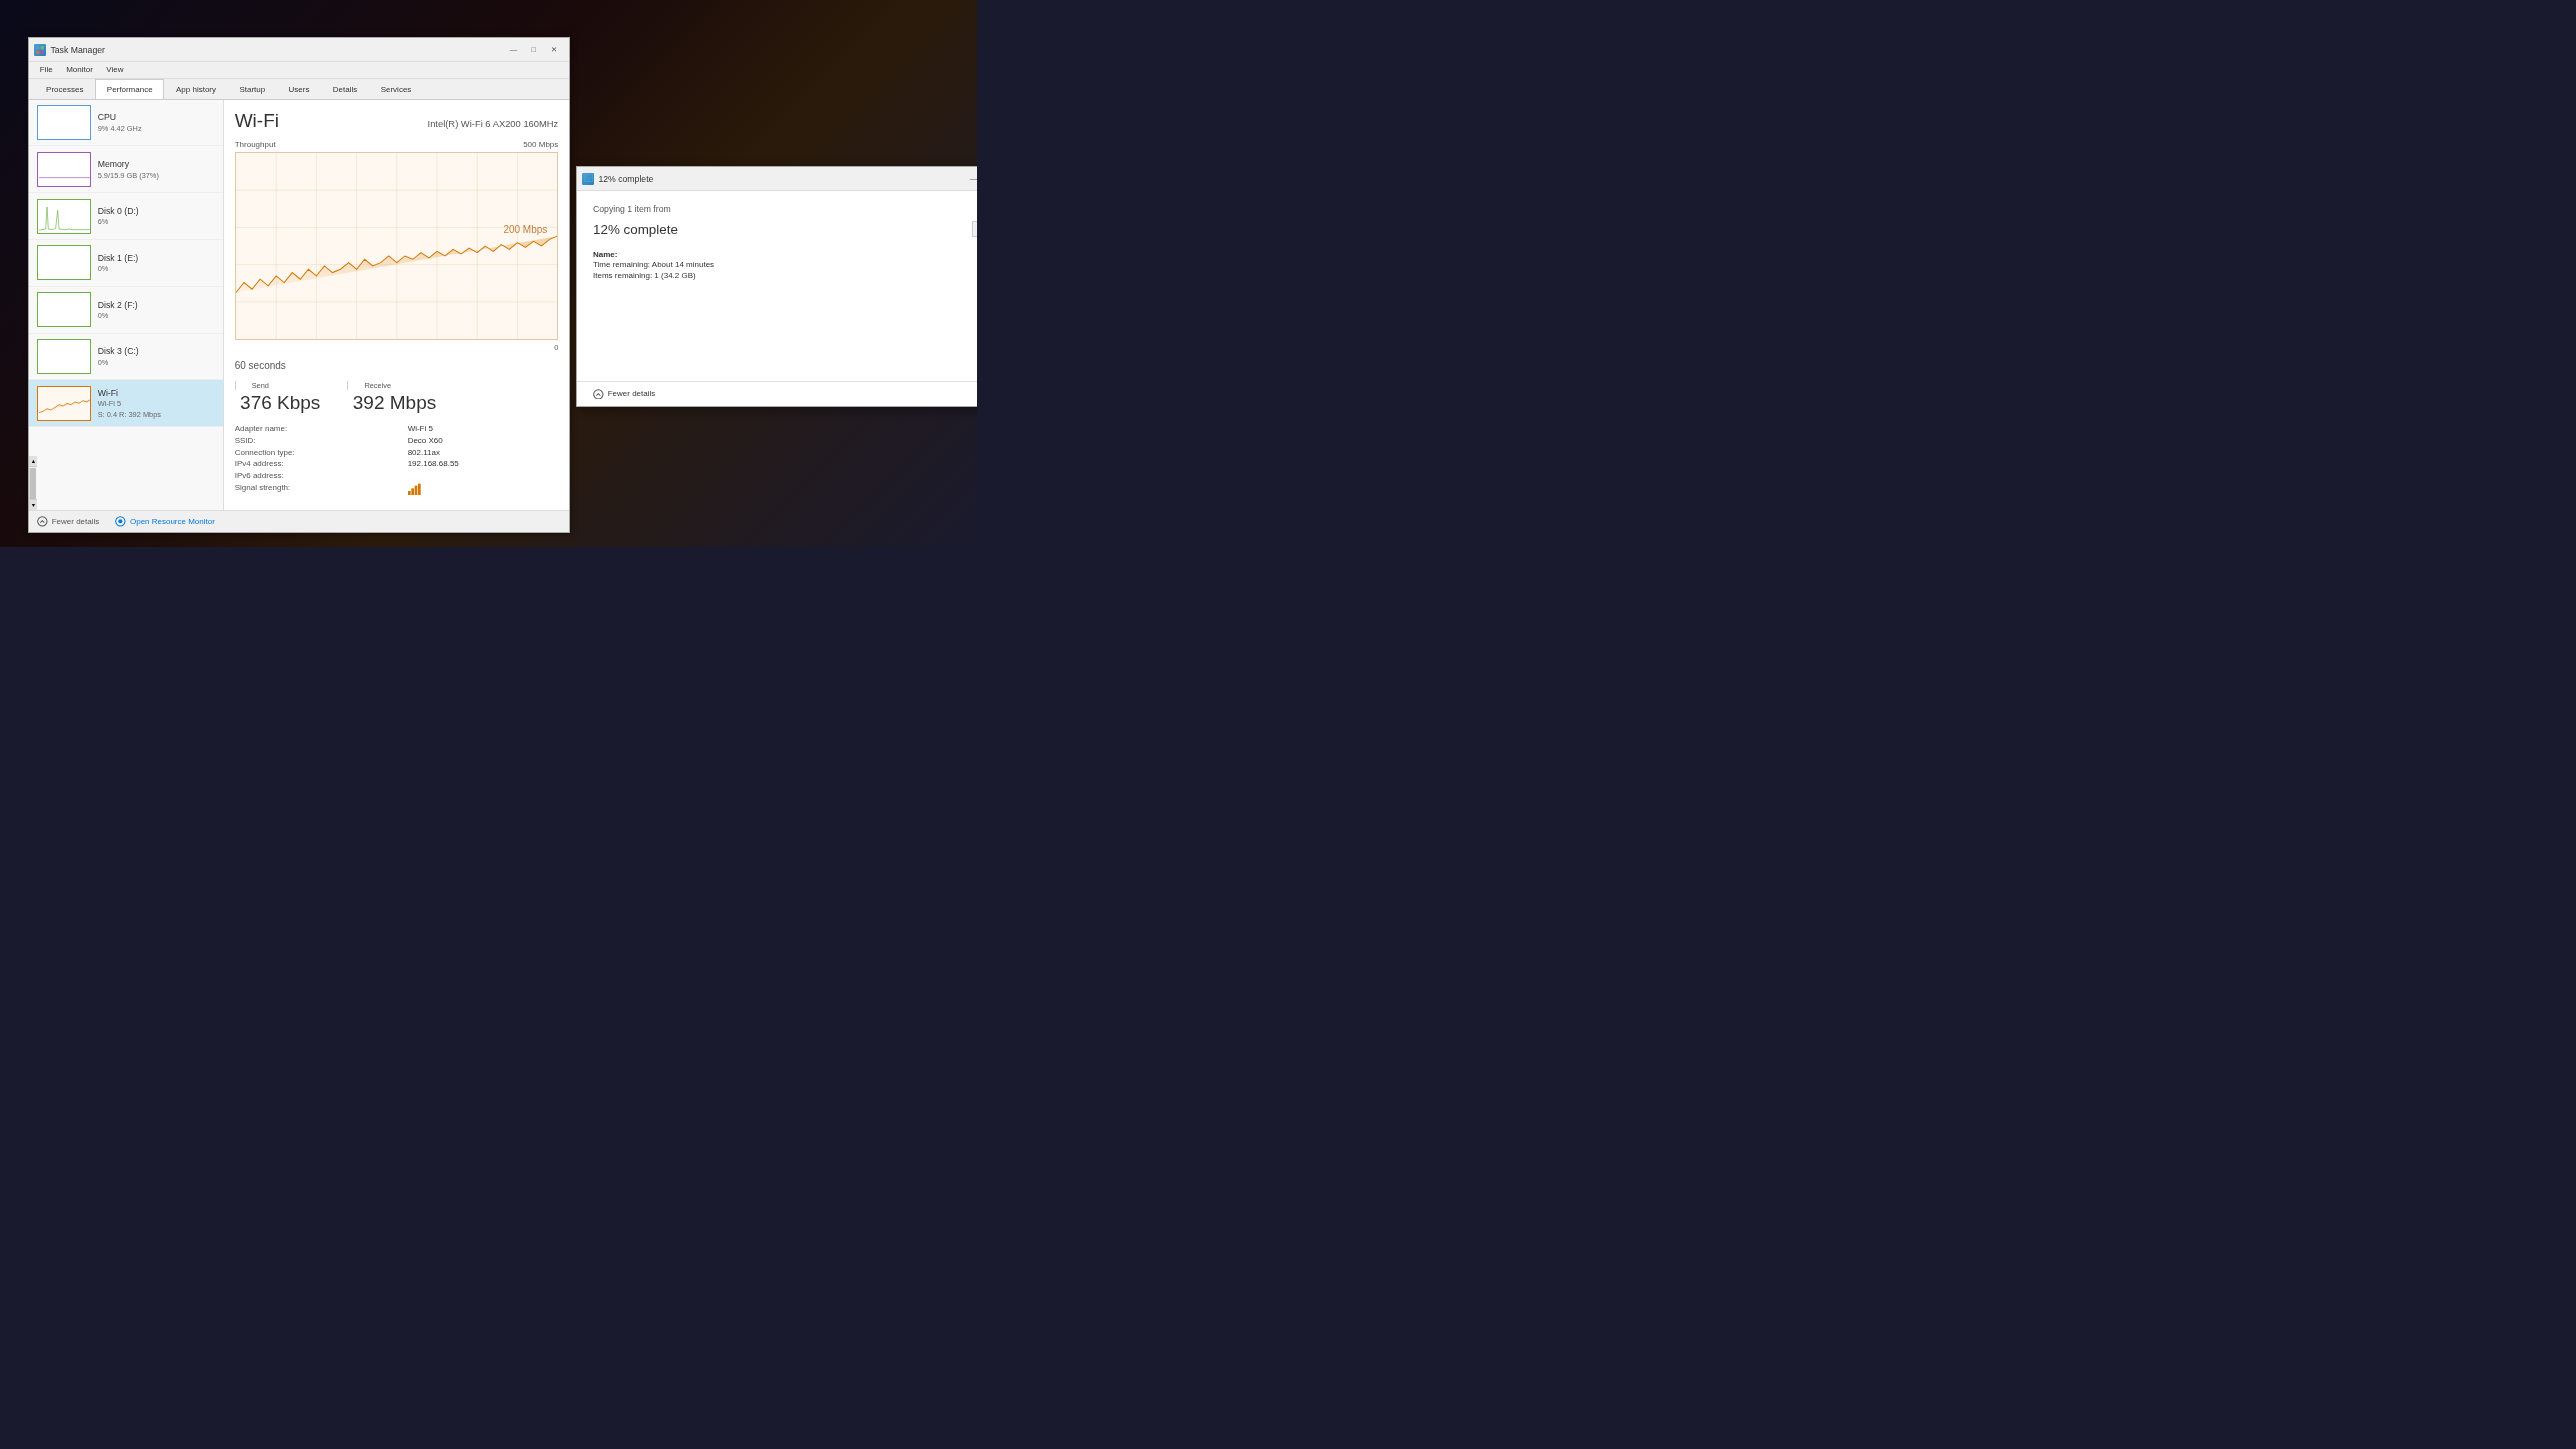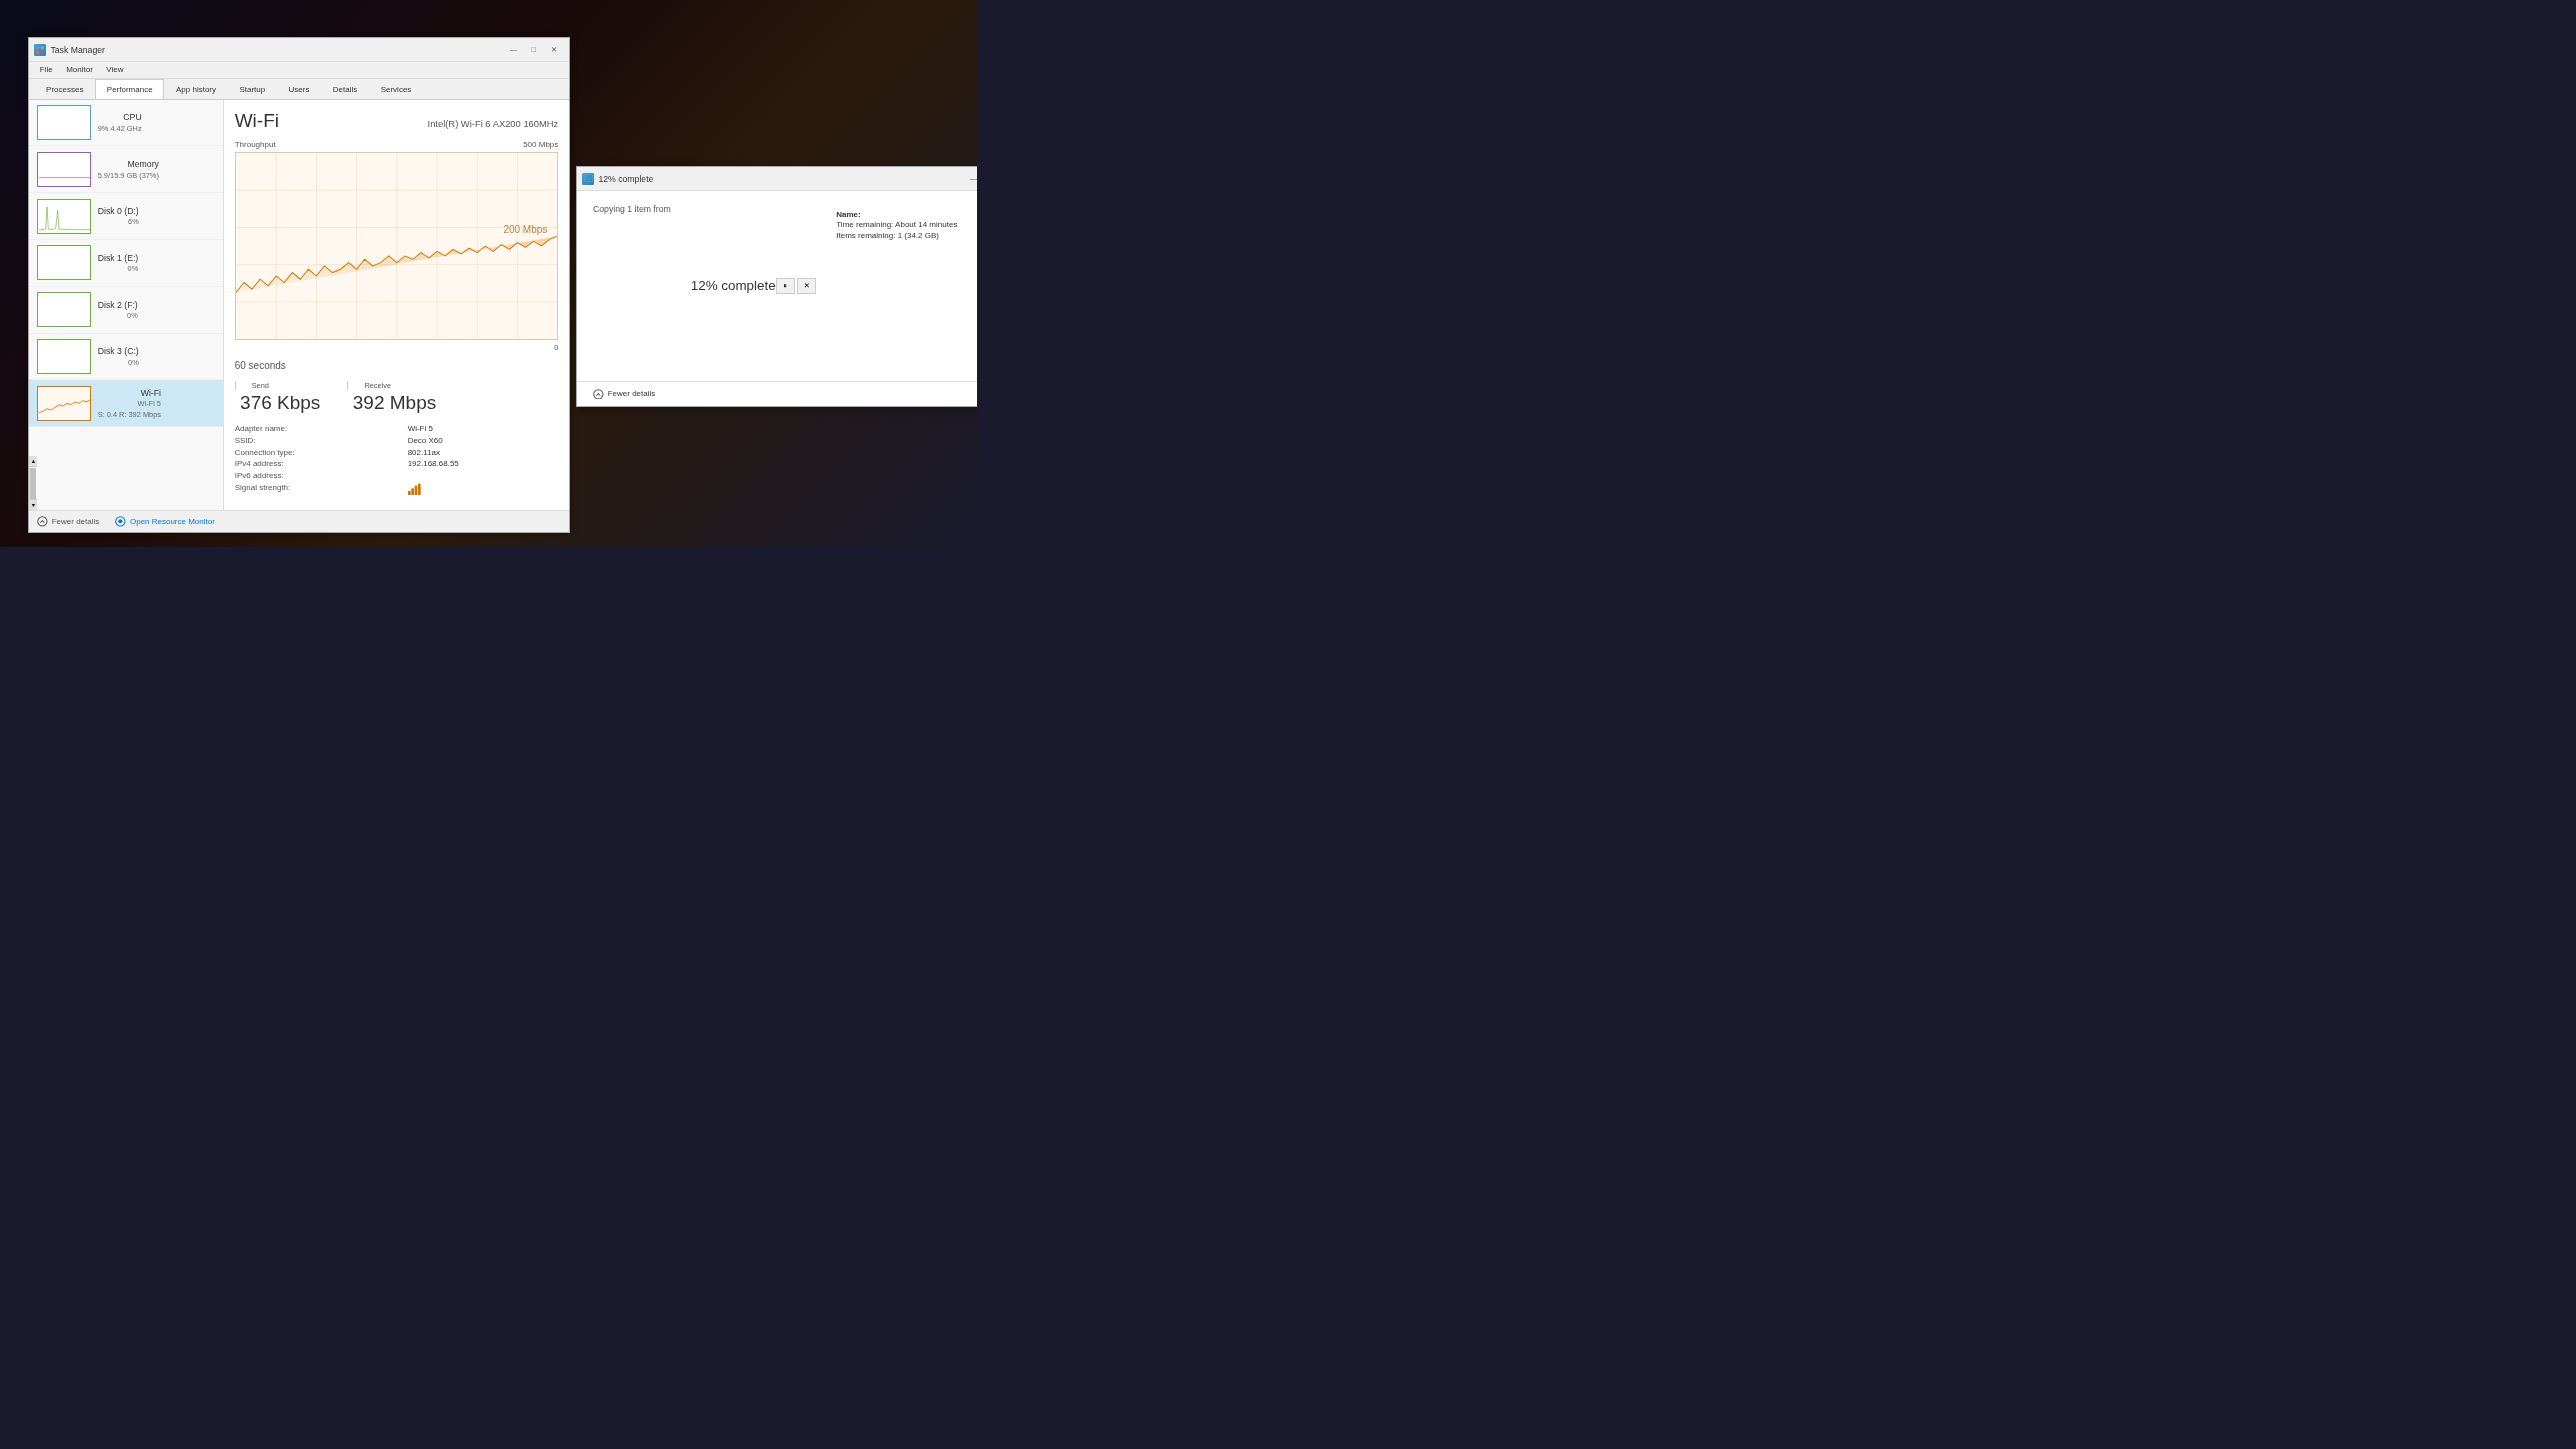--- a/index.html
+++ b/index.html
@@ -143,21 +143,20 @@
       overflow-x: hidden;
     }
 
     .sidebar-item {
       display: flex;
       align-items: center;
       padding: 5.4px 8px;
       cursor: pointer;
       border-bottom: 0.7px solid #eee;
       gap: 6.7px;
-      text-align: right;
     }
     .sidebar-item.selected { background: #cde8f5; }
 
     .sidebar-thumb {
       width: 54px;
       height: 35px;
       border: 0.7px solid #ccc;
       background: white;
       flex-shrink: 0;
       position: relative;
@@ -375,22 +374,22 @@
     .dialog-title {
       flex: 1;
       font-size: 8.7px;
       color: #333;
     }
 
     .dialog-content {
       padding: 13.4px 16px;
       flex: 1;
       display: flex;
-      flex-direction: row;
-      gap: 20px;
+      flex-direction: column;
+      gap: 7px;
     }
 
     .dialog-copying-label {
       font-size: 8.7px;
       color: #555;
     }
 
     .dialog-percent-row {
       display: flex;
       align-items: center;

